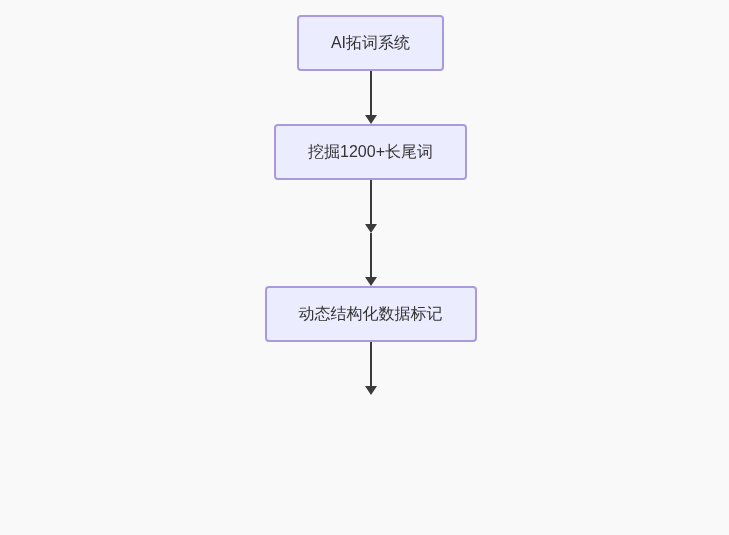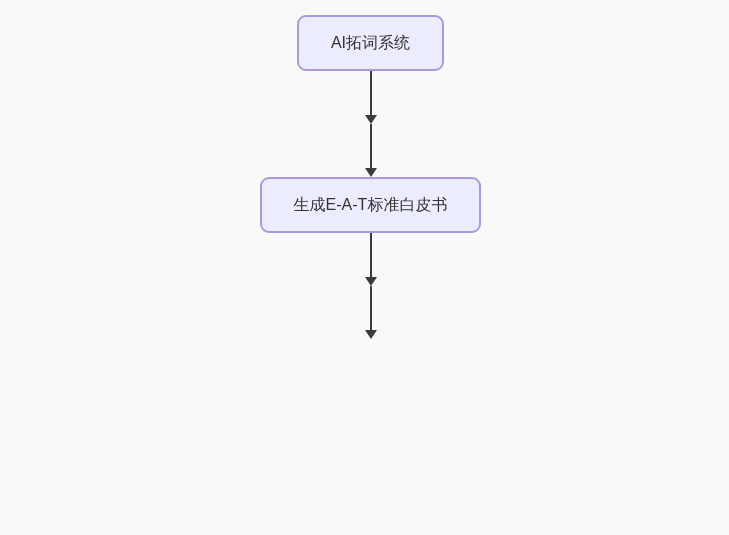--- a/index.html
+++ b/index.html
@@ -31,21 +31,21 @@
     border:2px solid var(--node-border);
     color:var(--text);
     font-size:16px;
     height:56px;
     box-sizing:border-box;
     display:flex;
     align-items:center;
     justify-content:center;
     padding:0 32px;
     white-space:nowrap;
-    border-radius:9px;
+    border-radius:4px;
   }
   .edge{
     display:flex;
     flex-direction:column;
     align-items:center;
     height:53px;
   }
   .edge .shaft{
     width:2px;
     flex:1 1 auto;
@@ -66,35 +66,38 @@
 
   <div class="node">
     <span>AI拓词系统</span>
   </div>
 
   <div class="edge">
     <div class="shaft"></div>
     <div class="head"></div>
   </div>
 
-
-  <div class="edge">
-    <div class="shaft"></div>
-    <div class="head"></div>
-  </div>
-
   <div class="node">
-    <span>生成E-A-T标准白皮书</span>
+    <span>挖掘1200+长尾词</span>
   </div>
 
   <div class="edge">
     <div class="shaft"></div>
     <div class="head"></div>
   </div>
 
 
   <div class="edge">
     <div class="shaft"></div>
     <div class="head"></div>
   </div>
 
+  <div class="node">
+    <span>动态结构化数据标记</span>
+  </div>
+
+  <div class="edge">
+    <div class="shaft"></div>
+    <div class="head"></div>
+  </div>
+
 
 </div>
 
 </body></html>

